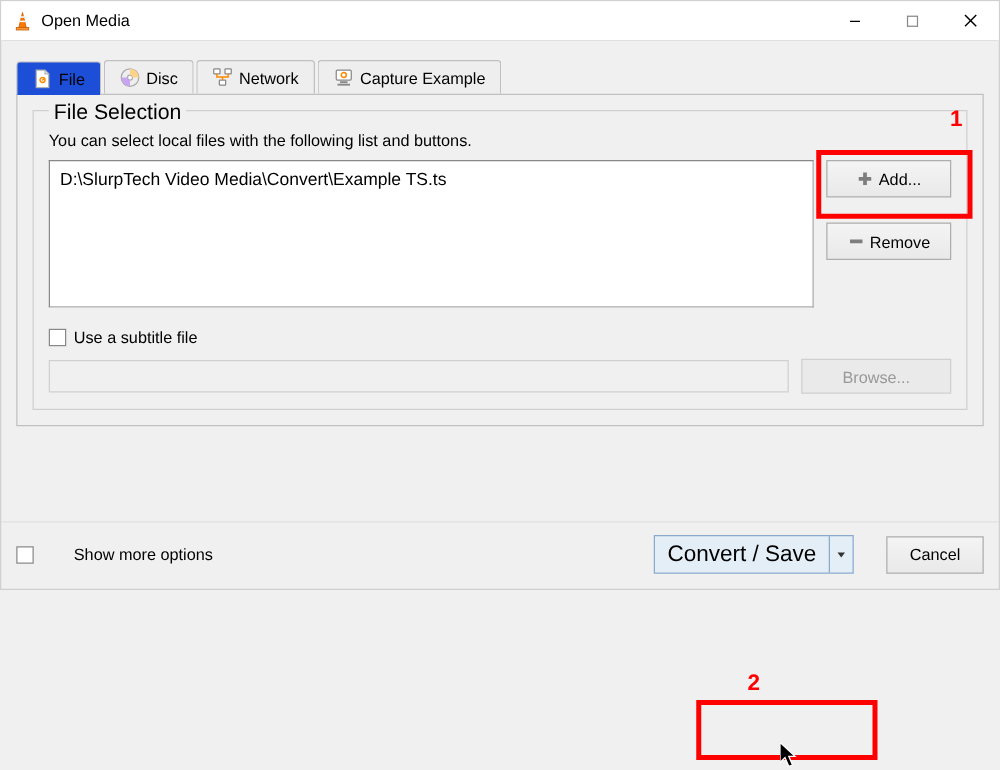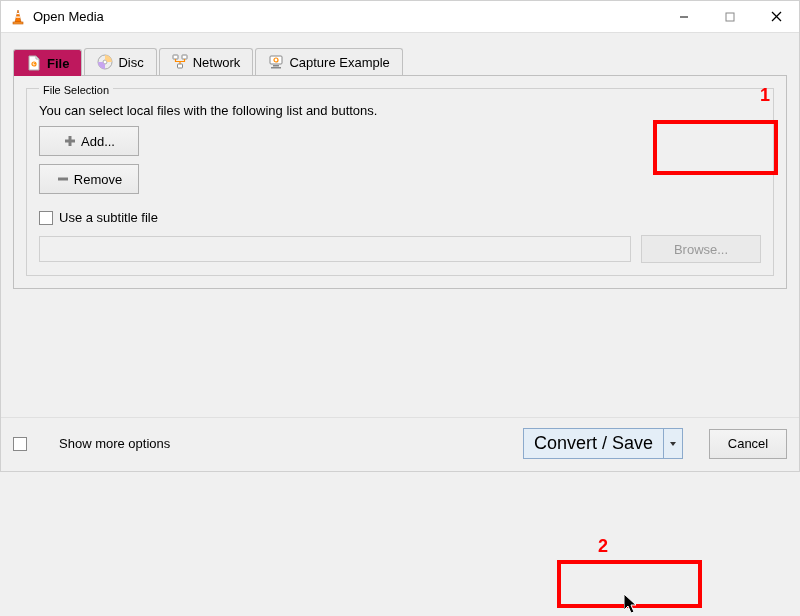--- a/index.html
+++ b/index.html
@@ -69,25 +69,24 @@
       padding: 5px 12px;
       font-size: 13px;
       color: #000;
       border: 1px solid #c0c0c0;
       border-bottom: none;
       background: #eeeeee;
       margin-right: 2px;
       border-radius: 3px 3px 0 0;
     }
     .tab.active {
-      background: #be185d;
+      background: #1d4ed8;
       position: relative;
       z-index: 2;
       bottom: -1px;
-      font-weight: bold;
     }
     .tab-icon {
       width: 16px;
       height: 16px;
       margin-right: 5px;
       flex-shrink: 0;
     }
     .panel {
       border: 1px solid #c0c0c0;
       background: #f0f0f0;
@@ -98,21 +97,21 @@
       border: 1px solid #d0d0d0;
       padding: 10px 12px 12px;
       margin-bottom: 0;
       position: relative;
     }
     .fieldset-legend {
       position: relative;
       top: -19px;
       background: #f0f0f0;
       padding: 0 4px;
-      font-size: 11px;
+      font-size: 17px;
       color: #000;
       display: inline-block;
     }
     .hint {
       font-size: 13px;
       color: #000;
       margin-top: -14px;
       margin-bottom: 8px;
     }
     .file-row {
@@ -128,21 +127,21 @@
       border-left-color: #888;
       padding: 6px 8px;
       font-size: 14px;
       color: #000;
       overflow: auto;
     }
     .file-buttons {
       width: 100px;
       display: flex;
       flex-direction: column;
-      gap: 8px;
+      gap: 20px;
     }
     .btn {
       display: flex;
       align-items: center;
       justify-content: center;
       gap: 4px;
       height: 30px;
       background: linear-gradient(#f4f4f4, #e9e9e9);
       border: 1px solid #adadad;
       font-size: 13px;
@@ -347,20 +346,23 @@
         </span>
         <span>Capture Example</span>
       </div>
     </div>
 
     <div class="panel">
       <div class="fieldset">
         <div class="fieldset-legend">File Selection</div>
         <div class="hint">You can select local files with the following list and buttons.</div>
         <div class="file-row">
+          <div class="file-list">
+            <div>D:\SlurpTech Video Media\Convert\Example TS.ts</div>
+          </div>
           <div class="file-buttons">
             <div class="btn">
               <span class="btn-icon">
                 <svg viewBox="0 0 14 14">
                     <line x1="7" y1="2" x2="7" y2="12" stroke="#7e7e7e" stroke-width="3"></line>
                     <line x1="2" y1="7" x2="12" y2="7" stroke="#7e7e7e" stroke-width="3"></line>
                   </svg>
               </span>
               <span>Add...</span>
             </div>

